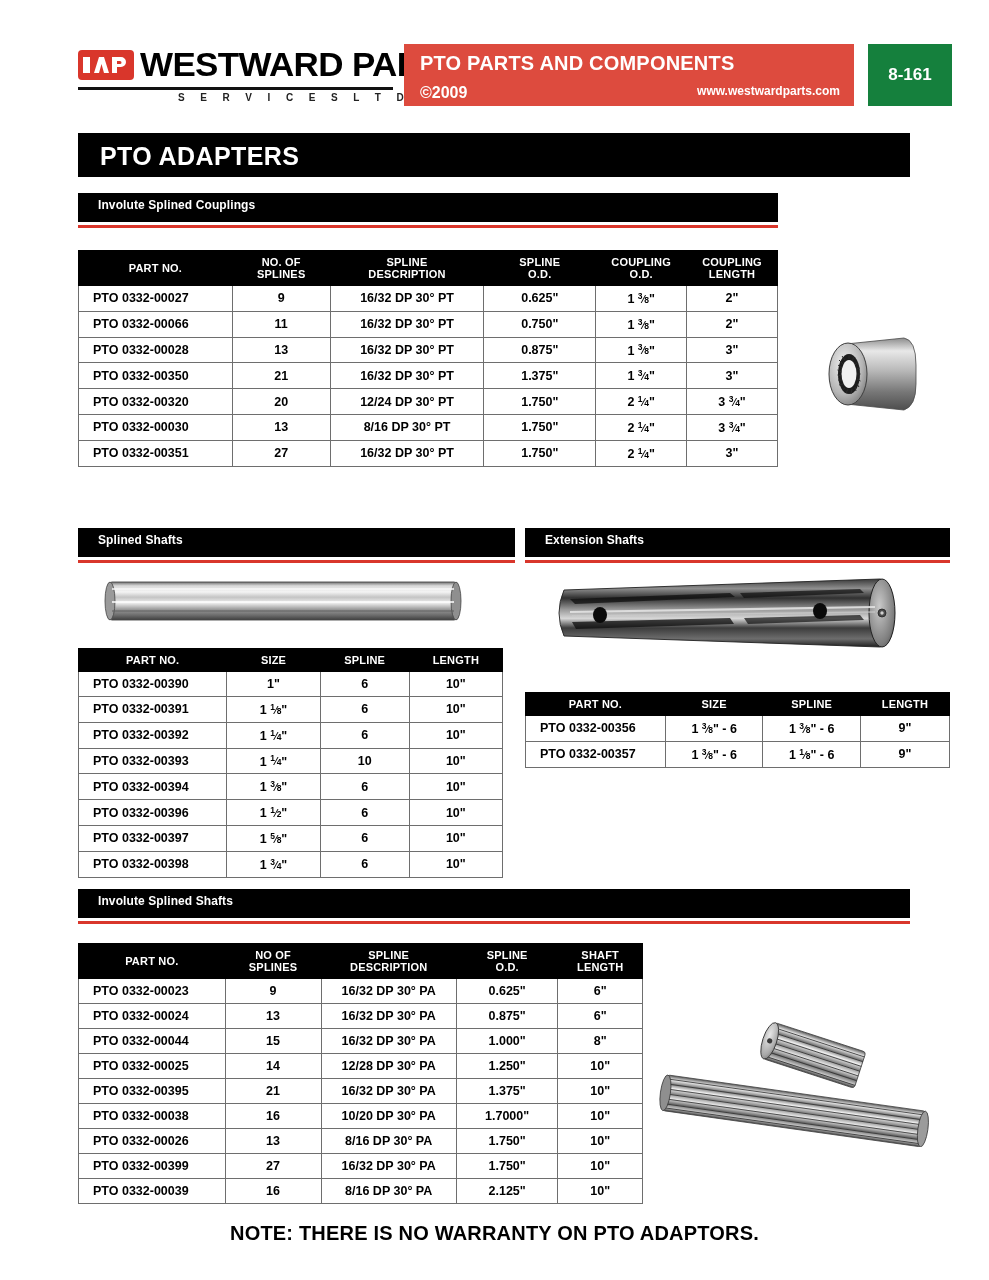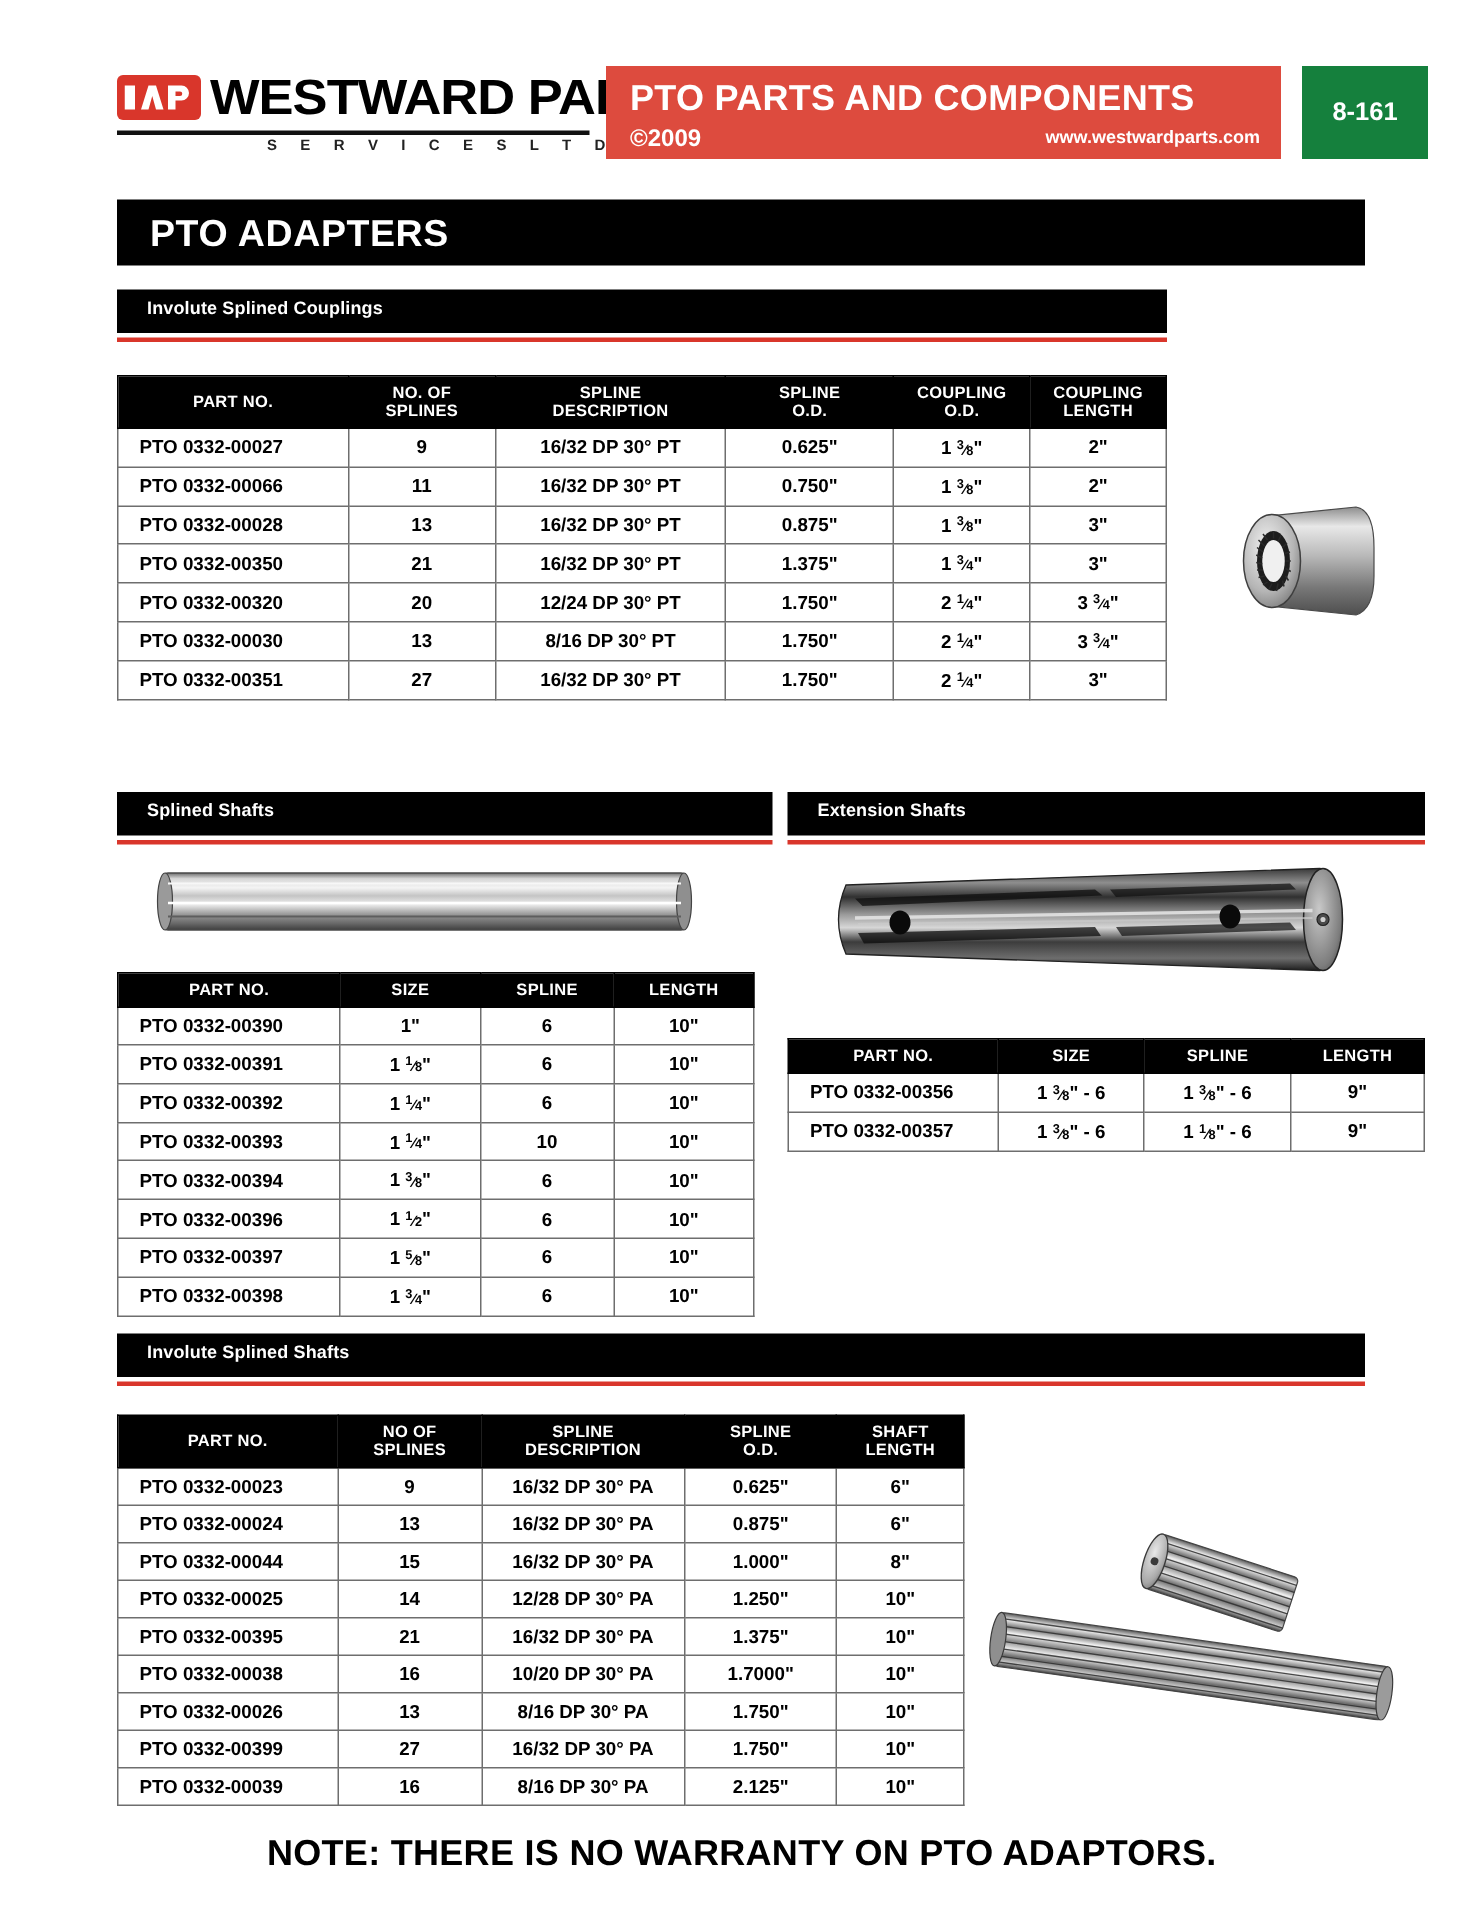--- a/index.html
+++ b/index.html
@@ -35,21 +35,21 @@
     font-size:10px;font-weight:bold;letter-spacing:6.4px;
     color:#222;white-space:nowrap;
   }
 
   .banner{
     position:absolute;left:404px;top:0px;width:450px;height:62px;
     background:#DD4B3E;
   }
   .banner-title{
     position:absolute;left:16px;top:8px;
-    color:#fff;font-size:24px;font-weight:bold;letter-spacing:.2px;
+    color:#fff;font-size:20px;font-weight:bold;letter-spacing:.2px;
   }
   .banner-copy{
     position:absolute;left:16px;top:40px;
     color:#fff;font-size:16px;font-weight:bold;
   }
   .banner-url{
     position:absolute;right:14px;top:40px;
     color:#fff;font-size:12px;font-weight:bold;
   }
   .pagenum{
@@ -106,21 +106,21 @@
   }
   table.cat td.part{text-align:left;padding-left:14px;}
   .frac{font-size:10px;position:relative;}
   .frac sup{font-size:8.5px;vertical-align:0.45em;}
   .frac sub{font-size:8.5px;vertical-align:0em;}
 
   
   .note{
     position:absolute;left:0;top:1222px;width:989px;
     text-align:center;
-    font-size:24px;font-weight:bold;letter-spacing:.2px;
+    font-size:20px;font-weight:bold;letter-spacing:.2px;
   }
 
   
   .img-wrap{position:absolute;}
   .img-wrap svg{display:block;}
 </style>
 </head>
 <body>
 
 <div class="page">

